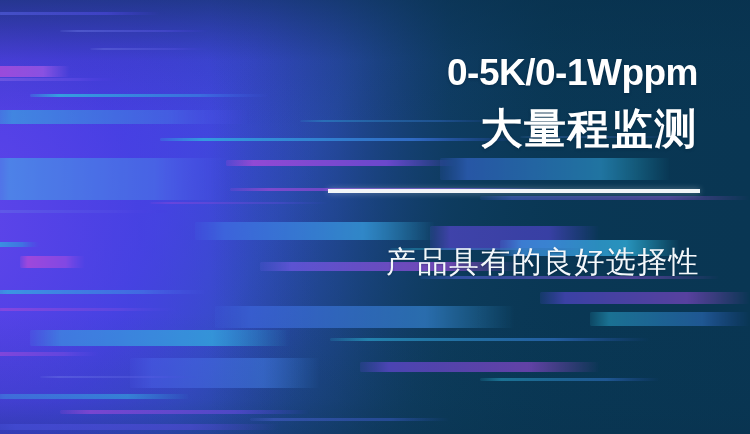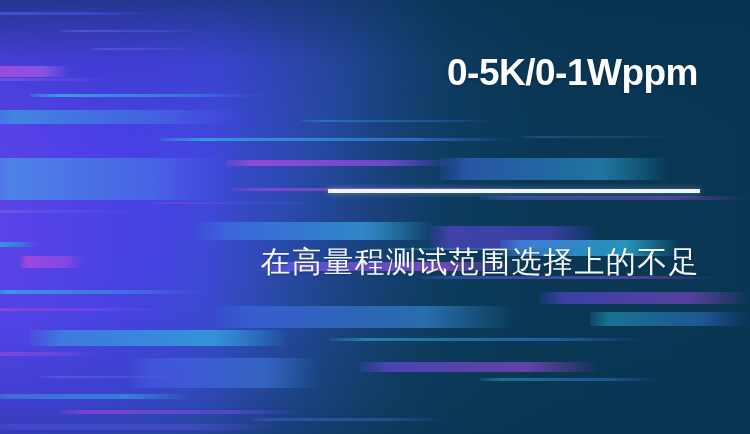--- a/index.html
+++ b/index.html
@@ -186,22 +186,23 @@
       <div class="streak" style="left: 520px; top: 136px; width: 160px; height: 2px; opacity: 0.3; background: linear-gradient(90deg, rgb(90, 138, 224) 0%, rgb(36, 73, 154) 100%); mask-image: linear-gradient(90deg, rgba(0, 0, 0, 0.25) 0%, rgb(0, 0, 0) 12%, rgb(0, 0, 0) 70%, rgba(0, 0, 0, 0) 100%);"></div>
       <div class="streak" style="left: 150px; top: 202px; width: 180px; height: 2px; opacity: 0.35; background: linear-gradient(90deg, rgb(178, 74, 216) 0%, rgb(74, 74, 228) 100%); mask-image: linear-gradient(90deg, rgba(0, 0, 0, 0.25) 0%, rgb(0, 0, 0) 12%, rgb(0, 0, 0) 70%, rgba(0, 0, 0, 0) 100%);"></div>
       <div class="streak" style="left: 390px; top: 248px; width: 200px; height: 2px; opacity: 0.35; background: linear-gradient(90deg, rgb(46, 196, 224) 0%, rgb(42, 85, 144) 100%); mask-image: linear-gradient(90deg, rgba(0, 0, 0, 0.25) 0%, rgb(0, 0, 0) 12%, rgb(0, 0, 0) 70%, rgba(0, 0, 0, 0) 100%);"></div>
       <div class="streak" style="left: 40px; top: 376px; width: 160px; height: 2px; opacity: 0.3; background: linear-gradient(90deg, rgb(138, 154, 240) 0%, rgb(74, 74, 228) 100%); mask-image: linear-gradient(90deg, rgba(0, 0, 0, 0.25) 0%, rgb(0, 0, 0) 12%, rgb(0, 0, 0) 70%, rgba(0, 0, 0, 0) 100%);"></div>
     </div>
 
   <div class="content">
 
     <div class="headline-block">
       <div class="headline-en">0-5K/0-1Wppm</div>
+      <div class="headline-cn">大量程监测</div>
     </div>
 
     <div class="divider"></div>
 
     <div class="body-block">
-      <div class="body-line">在高量程测试范围选择上的不足</div>
+      <div class="body-line">产品具有的良好选择性</div>
     </div>
 
   </div>
 </div>
 
 </body></html>

